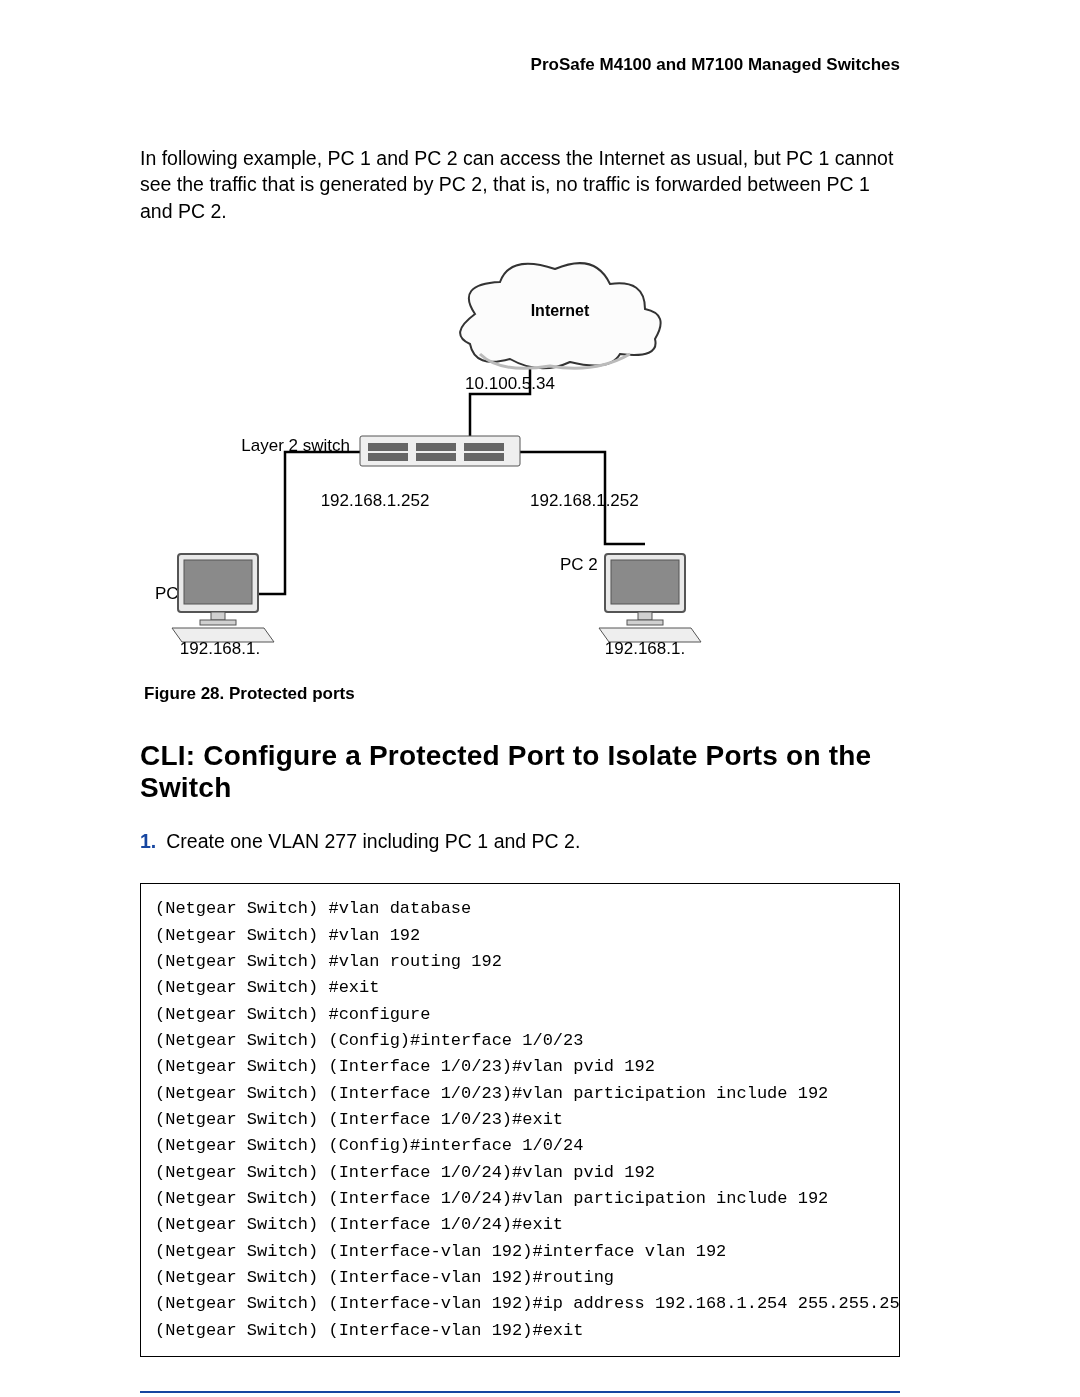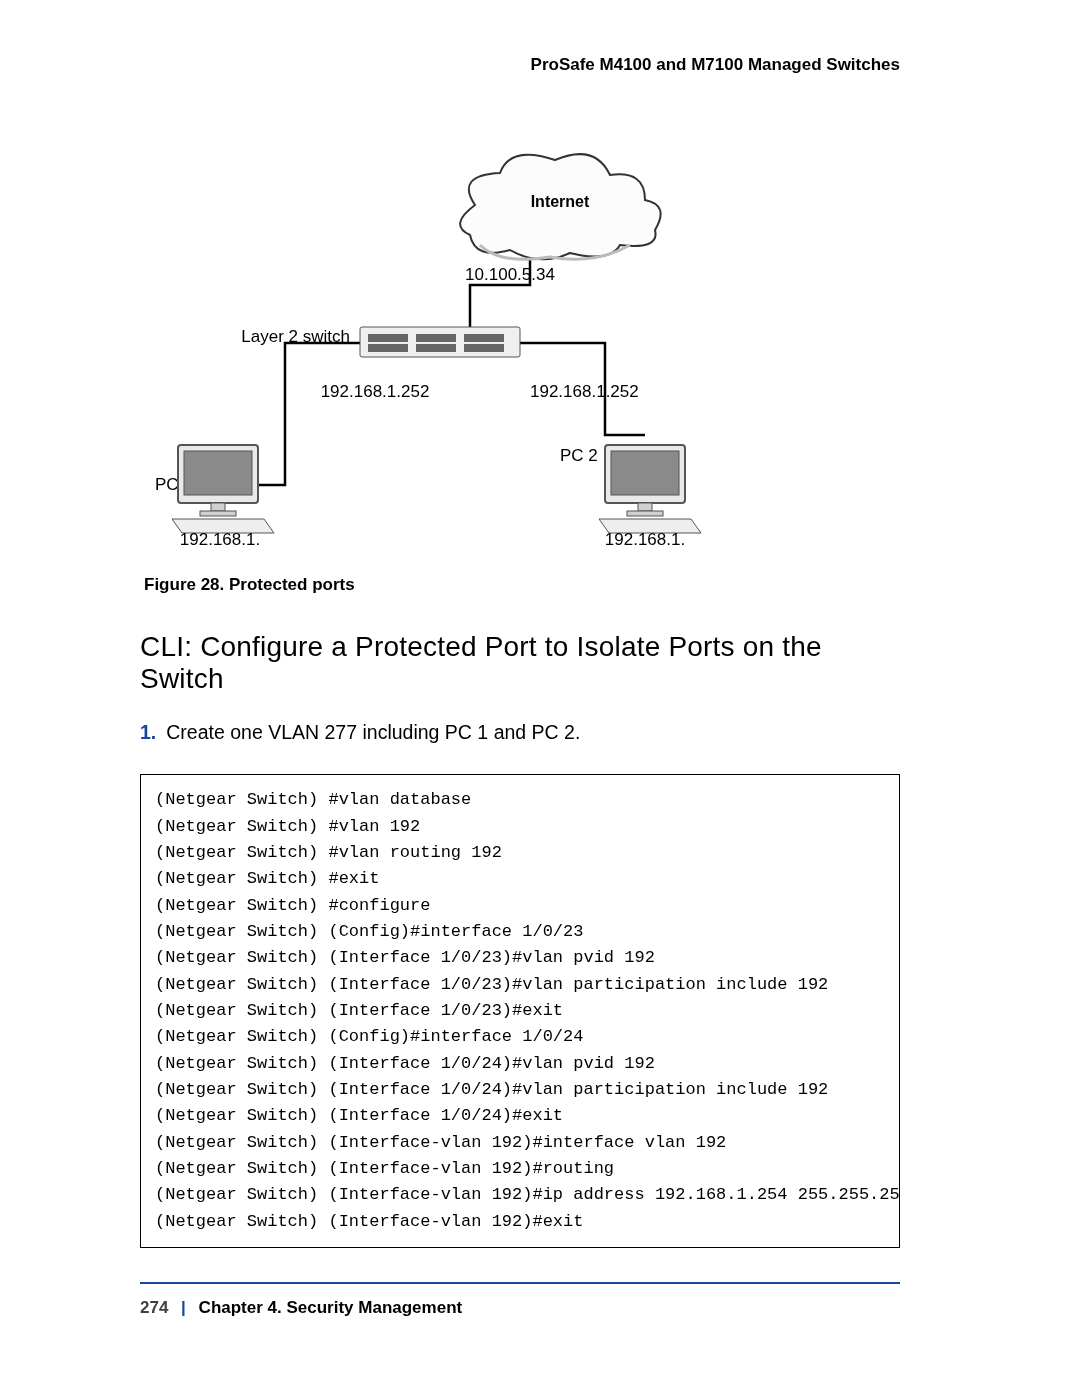--- a/index.html
+++ b/index.html
@@ -33,21 +33,21 @@
     margin: 0 auto 30px auto;
   }
   .diagram text { font-family: Arial, Helvetica, sans-serif; }
   .fig-caption {
     font-weight: bold;
     font-size: 17px;
     margin: 10px 0 36px 4px;
   }
   .section-heading {
     font-size: 28px;
-    font-weight: normal;
+    font-weight: bold;
     margin: 0 0 24px 0;
     letter-spacing: 0.2px;
   }
   .step-list { margin: 0 0 28px 0; padding: 0; list-style: none; }
   .step-list li { font-size: 19.5px; line-height: 1.4; }
   .step-num { font-weight: bold; color: #1646a0; margin-right: 10px; }
   .code-box {
     border: 1px solid #000;
     padding: 12px 14px;
     font-family: "Courier New", Courier, monospace;
@@ -65,20 +65,21 @@
   .footer-line .sep { color: #1646a0; font-weight: bold; margin: 0 8px; }
   .footer-line .chapter { font-weight: bold; }
 </style>
 </head>
 <body>
 
 <div class="page">
 
   <div class="running-head">ProSafe M4100 and M7100 Managed Switches</div>
 
+  <p class="lead-para">In following example, PC 1 and PC 2 can access the Internet as usual, but PC 1 cannot see the traffic that is generated by PC 2, that is, no traffic is forwarded between PC 1 and PC 2.</p>
 
   <div class="diagram">
     <svg viewBox="0 0 780 400" width="780" height="400">
 
       <g stroke="#000" stroke-width="2.5" fill="none">
 
         <path d="M330 188 L330 140 L390 140 L390 85"></path>
 
         <path d="M285 198 L145 198 L145 340 L75 340"></path>
 

